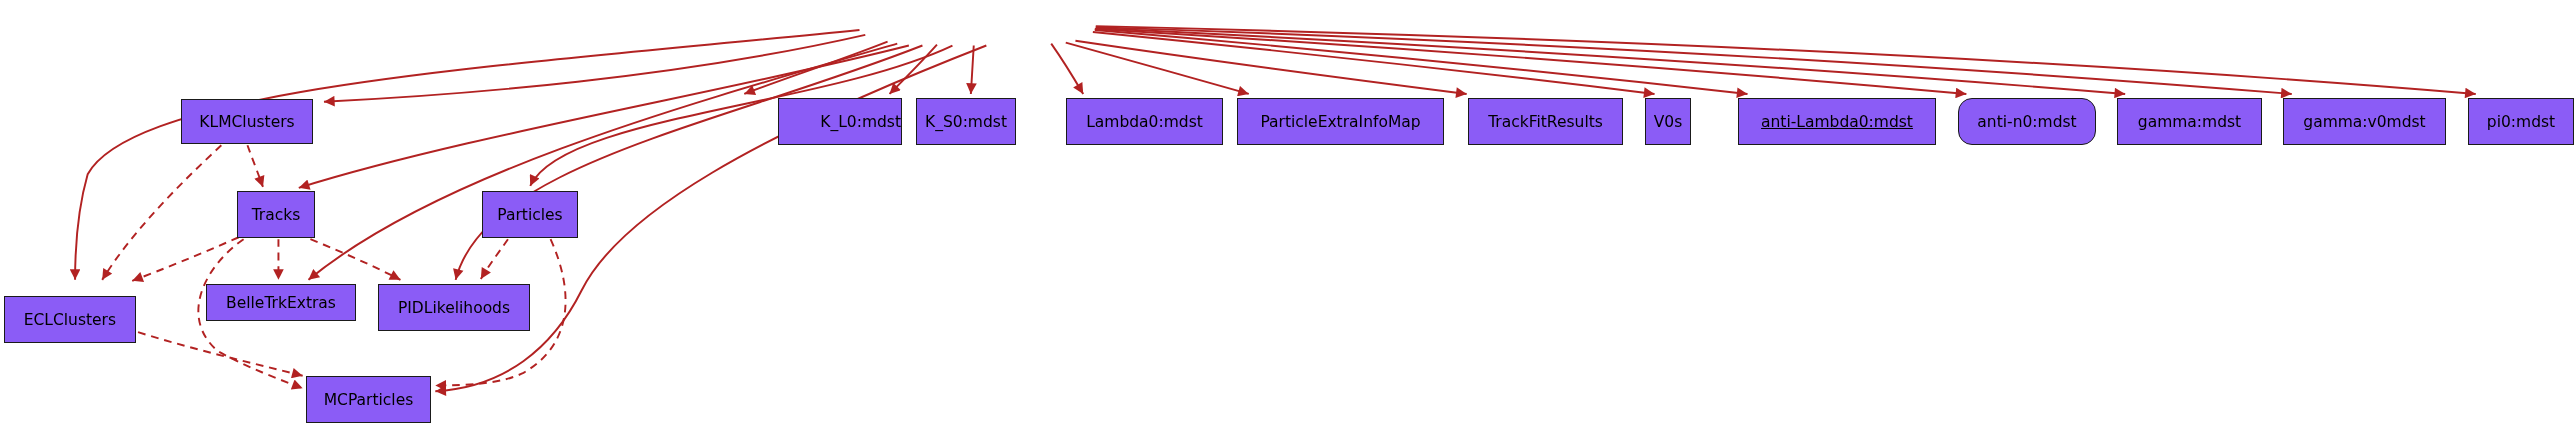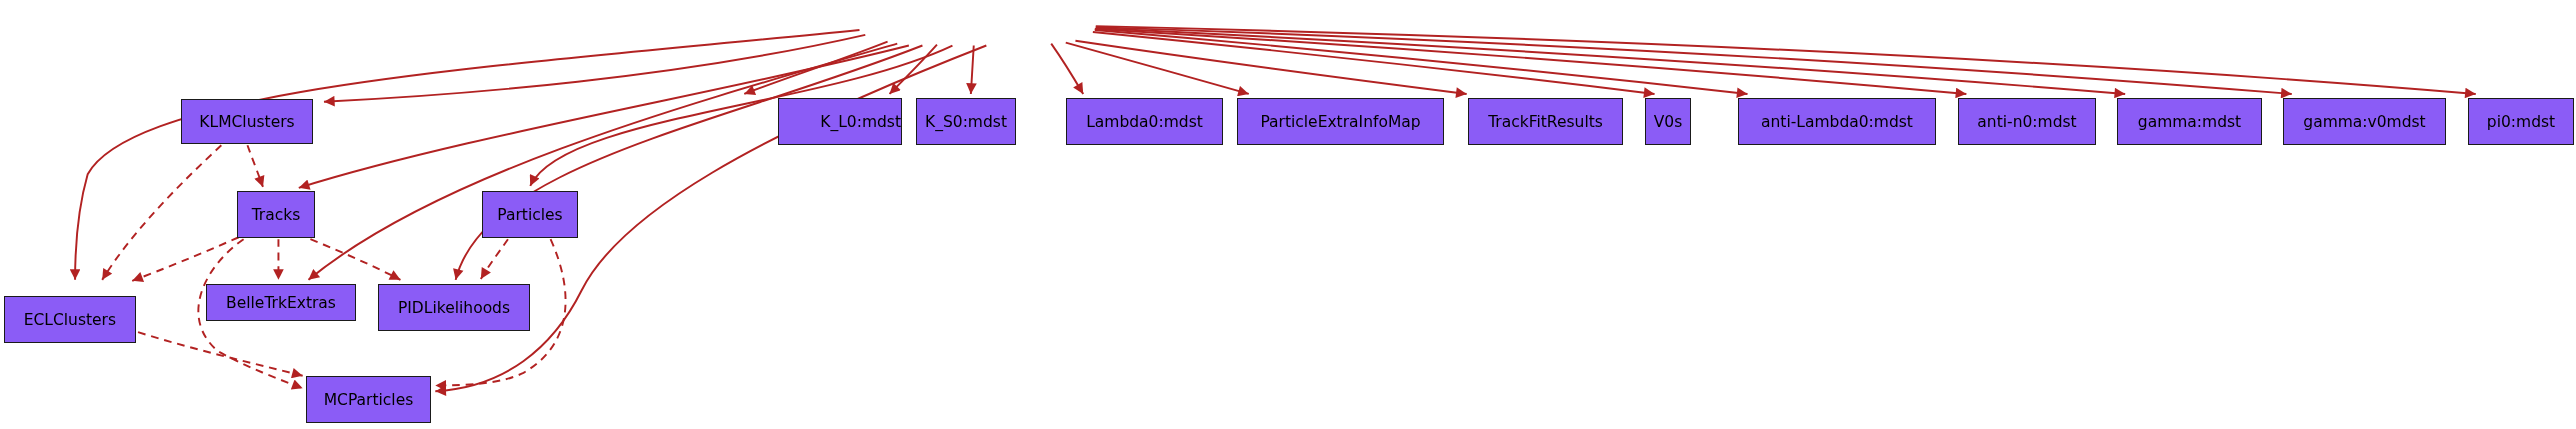--- a/index.html
+++ b/index.html
@@ -106,24 +106,24 @@
   </div>
   <div class="node" style="left:1237px;top:98px;width:207px;height:47px;">
     <span>ParticleExtraInfoMap</span>
   </div>
   <div class="node" style="left:1468px;top:98px;width:155px;height:47px;">
     <span>TrackFitResults</span>
   </div>
   <div class="node" style="left:1645px;top:98px;width:46px;height:47px;">
     <span>V0s</span>
   </div>
-  <div class="node" style="left:1738px;top:98px;width:198px;height:47px;">
+  <div class="node" style="left:1738px;top:98px;width:198px;height:47px;text-decoration:underline;">
     <span>anti-Lambda0:mdst</span>
   </div>
-  <div class="node" style="left:1958px;top:98px;width:138px;height:47px;">
+  <div class="node" style="left:1958px;top:98px;width:138px;height:47px;border-radius:14px;">
     <span>anti-n0:mdst</span>
   </div>
   <div class="node" style="left:2117px;top:98px;width:145px;height:47px;">
     <span>gamma:mdst</span>
   </div>
   <div class="node" style="left:2283px;top:98px;width:163px;height:47px;">
     <span>gamma:v0mdst</span>
   </div>
   <div class="node" style="left:2468px;top:98px;width:106px;height:47px;">
     <span>pi0:mdst</span>

